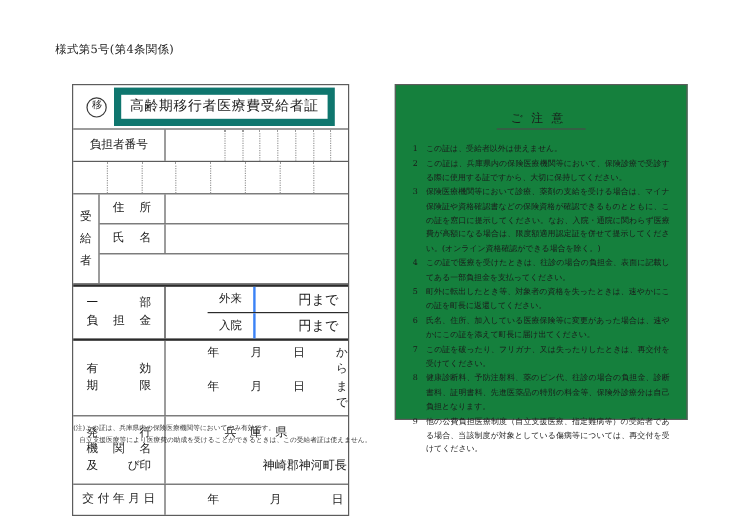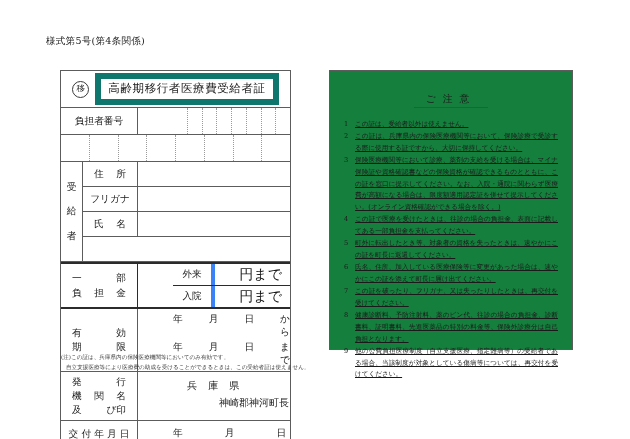--- a/index.html
+++ b/index.html
@@ -160,29 +160,29 @@
   .copay-right { flex: 1; }
   .copay-line {
     display: flex;
     height: 21px;
     border-bottom: 1px solid #2b2b2b;
   }
   .copay-line:last-child { border-bottom: none; }
   .copay-kind {
     width: 38px;
     flex: 0 0 38px;
-    border-right: 4px solid #3b82f6;
+    border-right: 2px solid #3b82f6;
     font-size: 9.5px;
     display: flex;
     align-items: center;
     justify-content: center;
   }
   .copay-amt {
     flex: 1;
-    font-size: 14px;
+    font-size: 11px;
     display: flex;
     align-items: center;
     justify-content: flex-end;
     padding-right: 8px;
   }
 
   
   .date-lines {
     flex: 1;
     padding: 3px 0;
@@ -196,21 +196,21 @@
   }
   .date-line span { display: inline-block; }
 
   .issuer {
     flex: 1;
     font-size: 10px;
     padding: 5px 0 6px 14px;
     line-height: 1.7;
   }
   .issuer .pref { letter-spacing: 4px; }
-  .issuer .mayor { display: block; padding-left: 32px; }
+  .issuer .mayor { display: block; padding-left: 32px; margin-top: 11px; }
 
   .grant-date {
     flex: 1;
     display: flex;
     justify-content: flex-end;
     gap: 42px;
     font-size: 9.7px;
     align-items: center;
     padding: 6px 14px 6px 0;
   }
@@ -260,21 +260,20 @@
     display: flex;
     margin-bottom: 0.5px;
   }
   .notice-list .num {
     flex: 0 0 11px;
     text-align: left;
   }
   .notice-list .txt {
     flex: 1;
     text-align: justify;
-    text-decoration: underline;
   }
   .notice-contact {
     margin-top: 14px;
     padding-left: 9px;
     font-size: 6.6px;
   }
 </style>
 </head>
 <body>
 
@@ -323,24 +322,20 @@
     <div class="recipient-rows">
 
       <div class="row">
         <div class="lbl spread">
           <span>住</span>
           <span>所</span>
         </div>
         <div class="blank"></div>
       </div>
 
-      <div class="row">
-        <div class="lbl">フリガナ</div>
-        <div class="blank"></div>
-      </div>
 
       <div class="row">
         <div class="lbl spread">
           <span>氏</span>
           <span>名</span>
         </div>
         <div class="blank"></div>
       </div>
 
       <div class="row">

